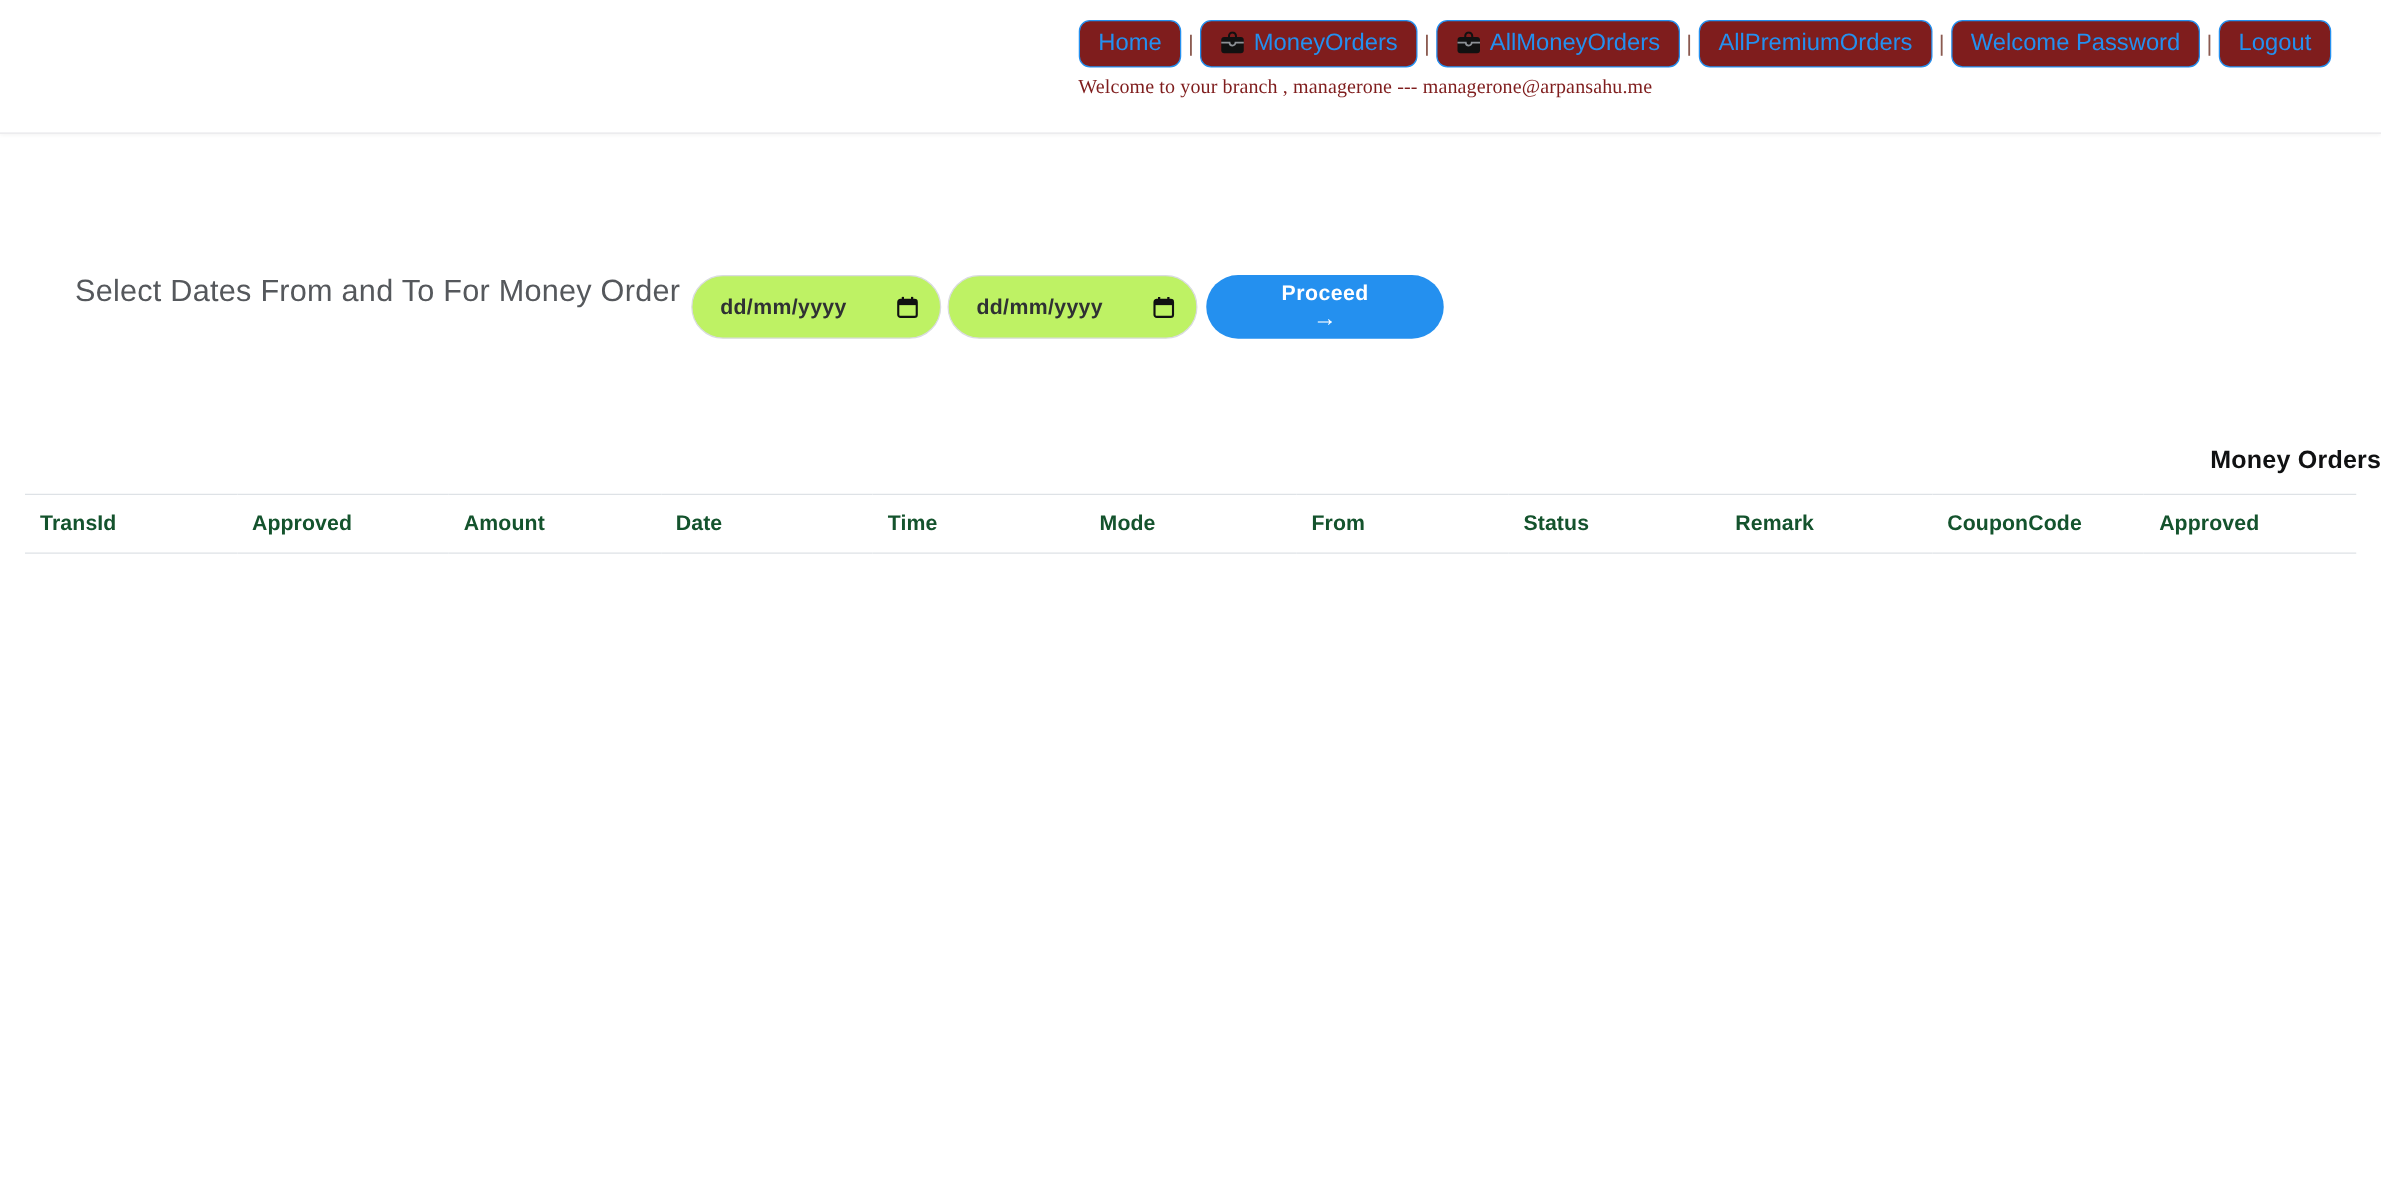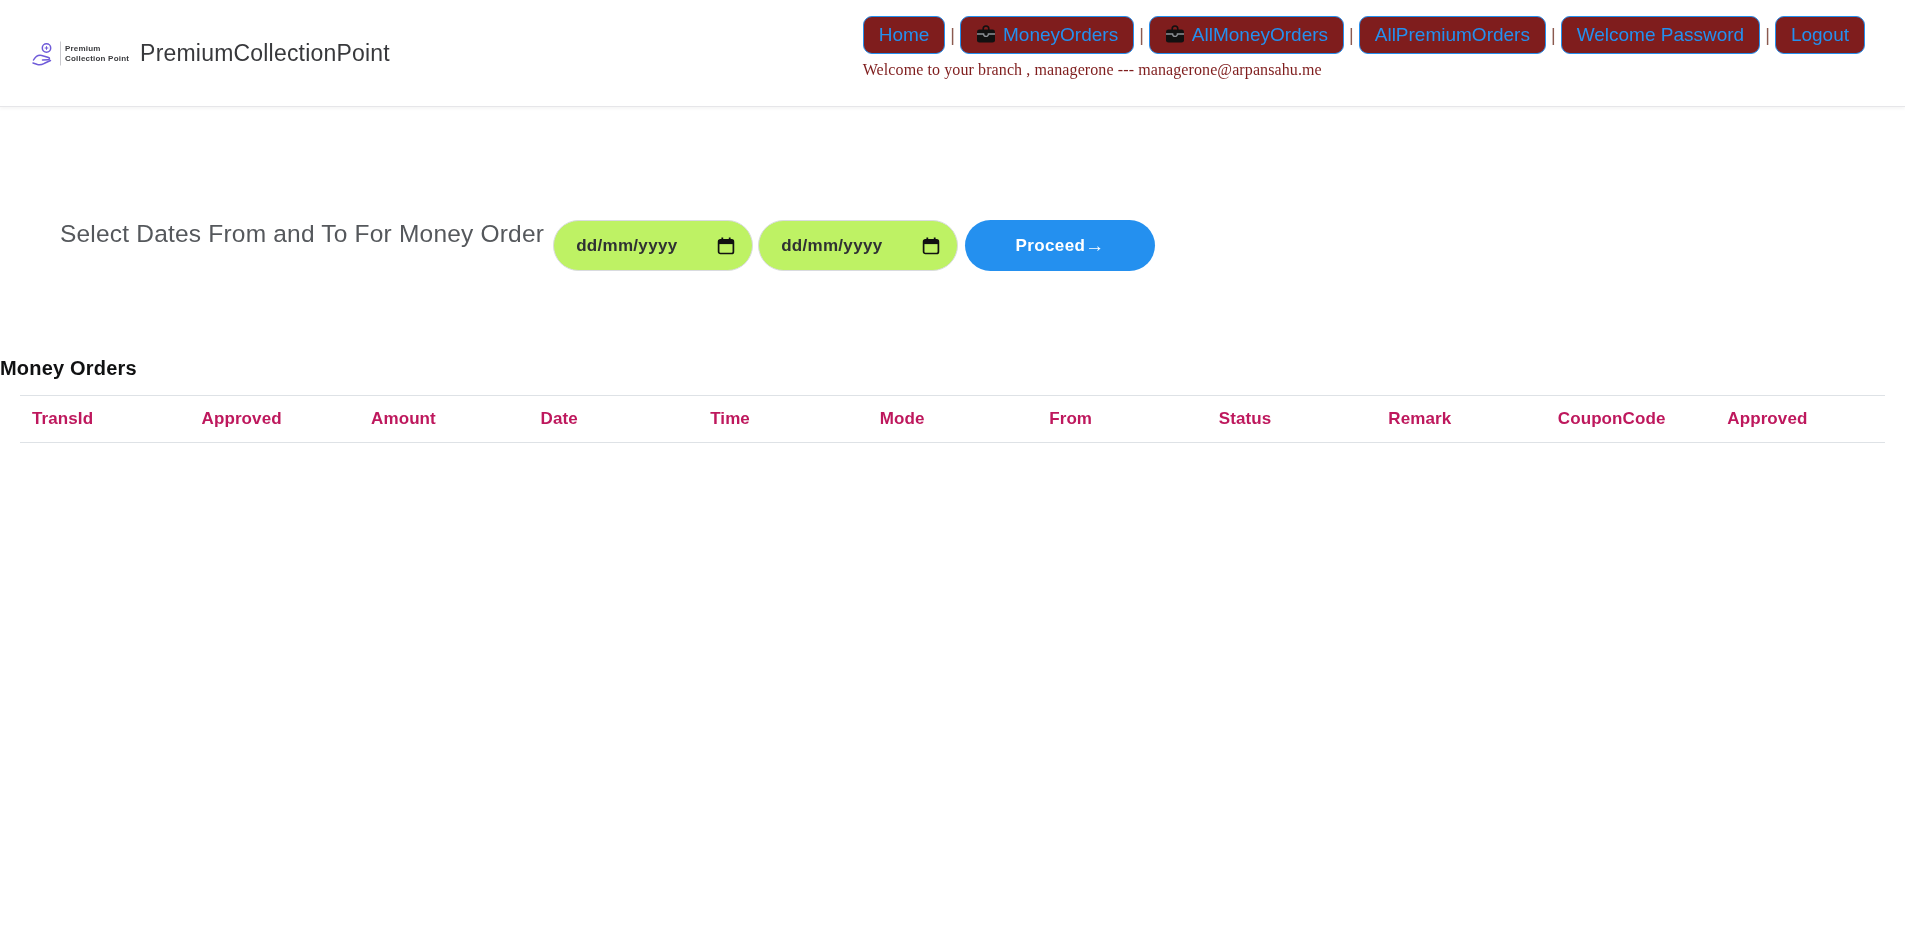--- a/index.html
+++ b/index.html
@@ -72,62 +72,45 @@
   }
   .date-input::placeholder { color: #2f3133; opacity: 1; font-weight: 600; }
   .cal-icon { display: inline-flex; width: 20px; height: 20px; cursor: pointer; }
   .proceed-btn {
     display: flex; align-items: center; justify-content: center; gap: 0;
     width: 190px; height: 51px; margin-left: 7px;
     background: #2490ef; color: #ffffff;
     border: none; border-radius: 26px;
     font-family: inherit; font-size: 17px; font-weight: 700; letter-spacing: .4px;
     cursor: pointer;
+    flex-direction: column;
   }
   .proceed-arrow { font-size: 19px; font-weight: 400; }
 
   
   .orders-title {
     margin-top: 86px;
-    text-align: left;
+    text-align: right;
     font-size: 20px; font-weight: 600; color: #101112; letter-spacing: .2px;
   }
   .orders-table-wrap { margin: 15px 20px 0 20px; }
   table.orders { width: 100%; border-collapse: collapse; table-layout: fixed; }
   table.orders th {
     text-align: left;
     padding: 13px 12px;
-    font-size: 17px; font-weight: 700; color: #be185d; letter-spacing: .1px;
+    font-size: 17px; font-weight: 700; color: #14532d; letter-spacing: .1px;
     border-top: 1px solid #dee2e6;
     border-bottom: 1px solid #dee2e6;
     overflow: hidden; white-space: nowrap;
   }
 </style>
 </head>
 <body>
 
 <header class="navbar">
-  <div class="brand">
-    <div class="brand-logo">
-      <span class="nav-icon" style="width:26px;height:26px">
-        <svg viewBox="0 0 26 26" width="26" height="26">
-          <circle cx="16.5" cy="7.5" r="4.2" fill="none" stroke="#6f5bd9" stroke-width="1.5"></circle>
-          <path d="M14.7 7.5 h3.6 M16.5 5.7 v3.6" stroke="#6f5bd9" stroke-width="1" fill="none"></path>
-          <path d="M3.5 19.5 c2.5-4.5 6.5-5.5 10-4 l5 1.5 c1.5.5 1.2 2.2-.5 2.2 l-5.5.3" fill="none" stroke="#6f5bd9" stroke-width="1.5" stroke-linecap="round"></path>
-          <path d="M3 22.5 l4.5 1.5 c2 .6 5-.2 7-1.2 l6-2.8" fill="none" stroke="#6f5bd9" stroke-width="1.5" stroke-linecap="round"></path>
-        </svg>
-      </span>
-      <span class="brand-logo-divider"></span>
-      <span class="brand-logo-text">
-        <span class="brand-logo-line">Premium</span>
-        <span class="brand-logo-line">Collection Point</span>
-      </span>
-    </div>
-    <span class="brand-title">PremiumCollectionPoint</span>
-  </div>
 
   <div class="nav-right">
     <div class="nav-row">
       <button class="nav-btn">
         <span>Home</span>
       </button>
       <span class="nav-sep">|</span>
       <button class="nav-btn">
         <span class="nav-icon">
           <svg viewBox="0 0 20 20" width="20" height="20">

